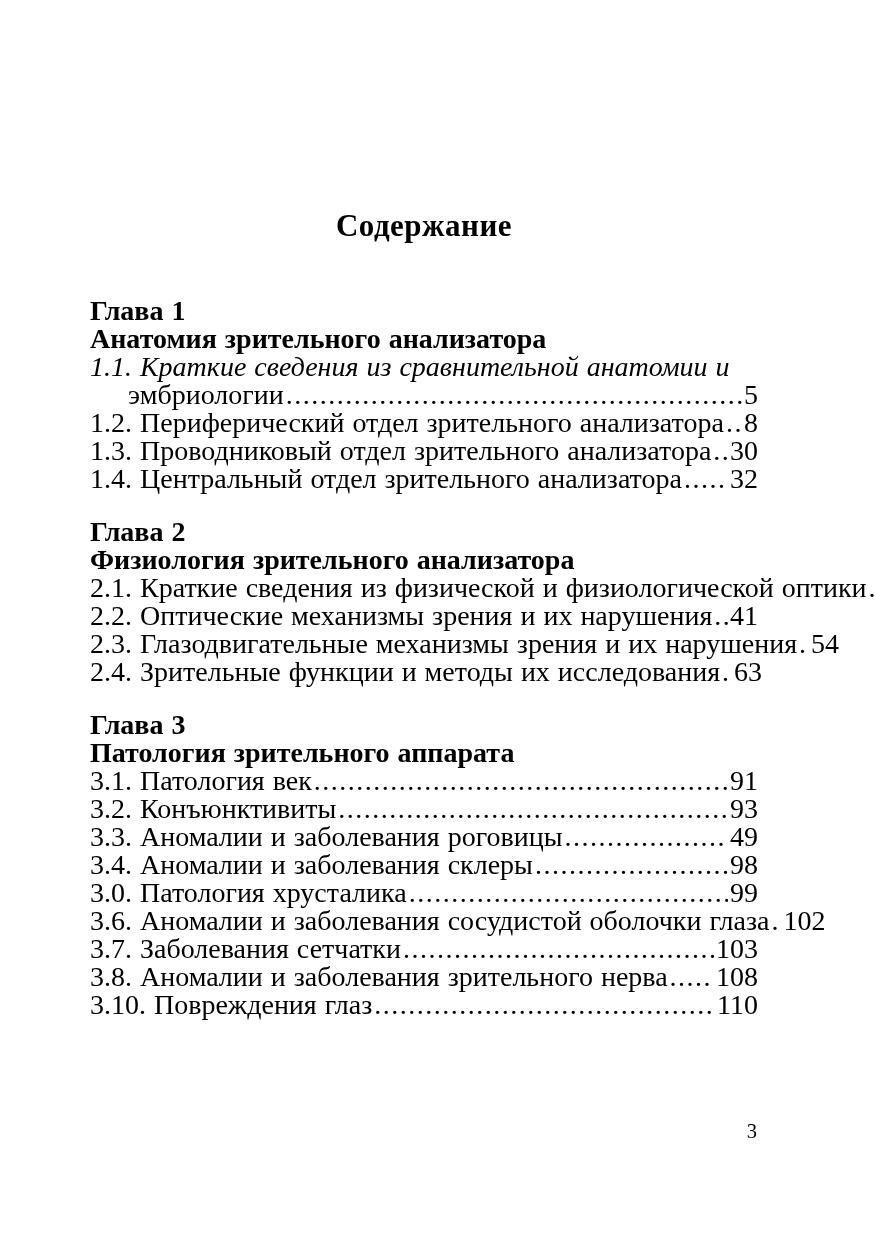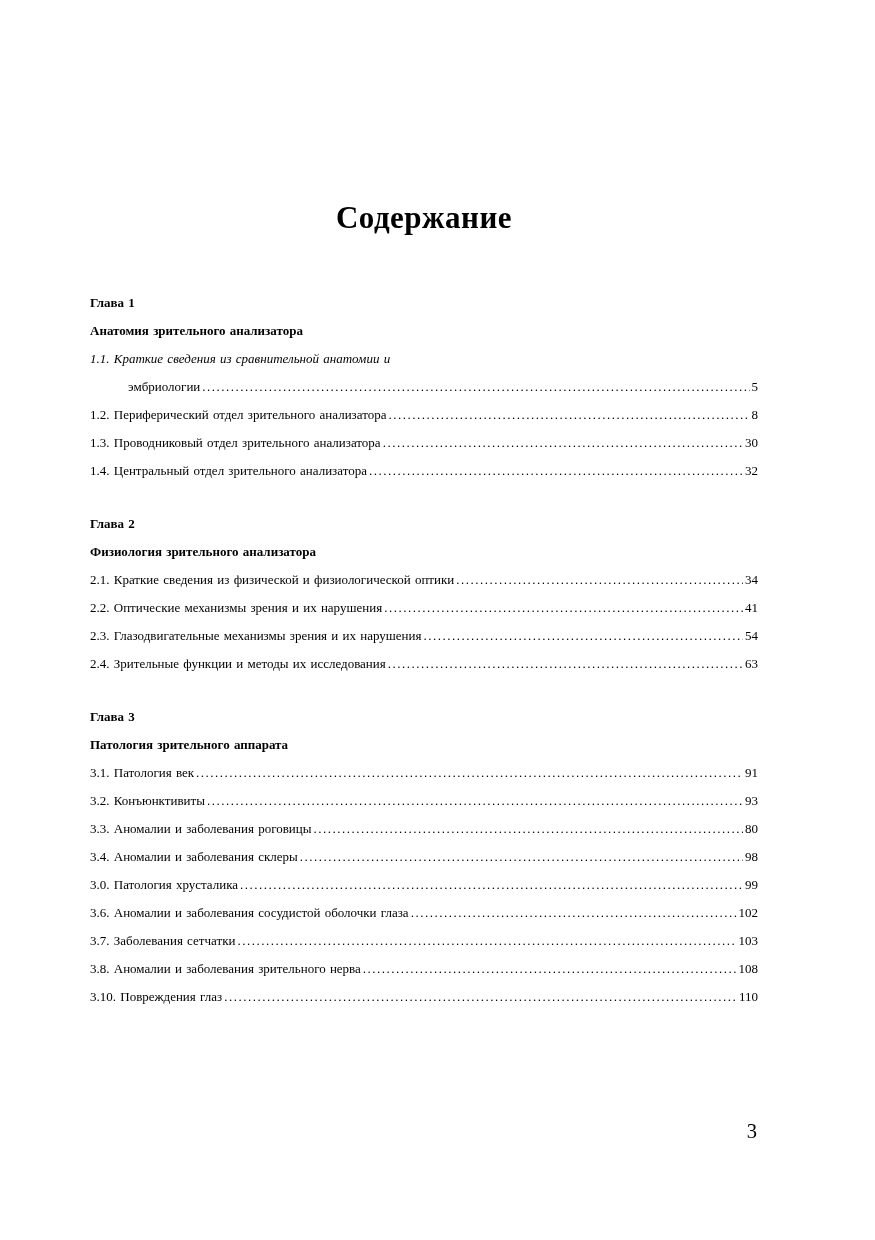--- a/index.html
+++ b/index.html
@@ -10,33 +10,33 @@
     font-family: "Liberation Serif", "DejaVu Serif", serif;
   }
   .page {
     position: relative;
     width: 875px; height: 1240px;
     background: #ffffff;
     overflow: hidden;
   }
   .content {
     position: absolute;
-    left: 90px; top: 4px;
+    left: 90px; top: 12px;
     width: 668px;
   }
   .doc-title {
     margin-top: 196px;
     text-align: center;
     font-size: 31px;
     font-weight: 700;
     letter-spacing: 0.5px;
   }
   .chapter {
     margin-top: 25px;
-    font-size: 13px;
+    font-size: 28px;
     line-height: 28px;
     word-spacing: 1px;
   }
   .chapter.first { margin-top: 53px; }
   .ch-heading { font-weight: 700; }
   .ch-title   { font-weight: 700; }
   .entry-row {
     display: flex;
     align-items: flex-start;
   }
@@ -136,21 +136,21 @@
         <span class="pg">91</span>
       </div>
       <div class="entry-row">
         <span class="entry-label">3.2. Конъюнктивиты</span>
         <span class="dots"></span>
         <span class="pg">93</span>
       </div>
       <div class="entry-row">
         <span class="entry-label">3.3. Аномалии и заболевания роговицы</span>
         <span class="dots"></span>
-        <span class="pg">80</span>
+        <span class="pg">49</span>
       </div>
       <div class="entry-row">
         <span class="entry-label">3.4. Аномалии и заболевания склеры</span>
         <span class="dots"></span>
         <span class="pg">98</span>
       </div>
       <div class="entry-row">
         <span class="entry-label">3.0. Патология хрусталика</span>
         <span class="dots"></span>
         <span class="pg">99</span>

